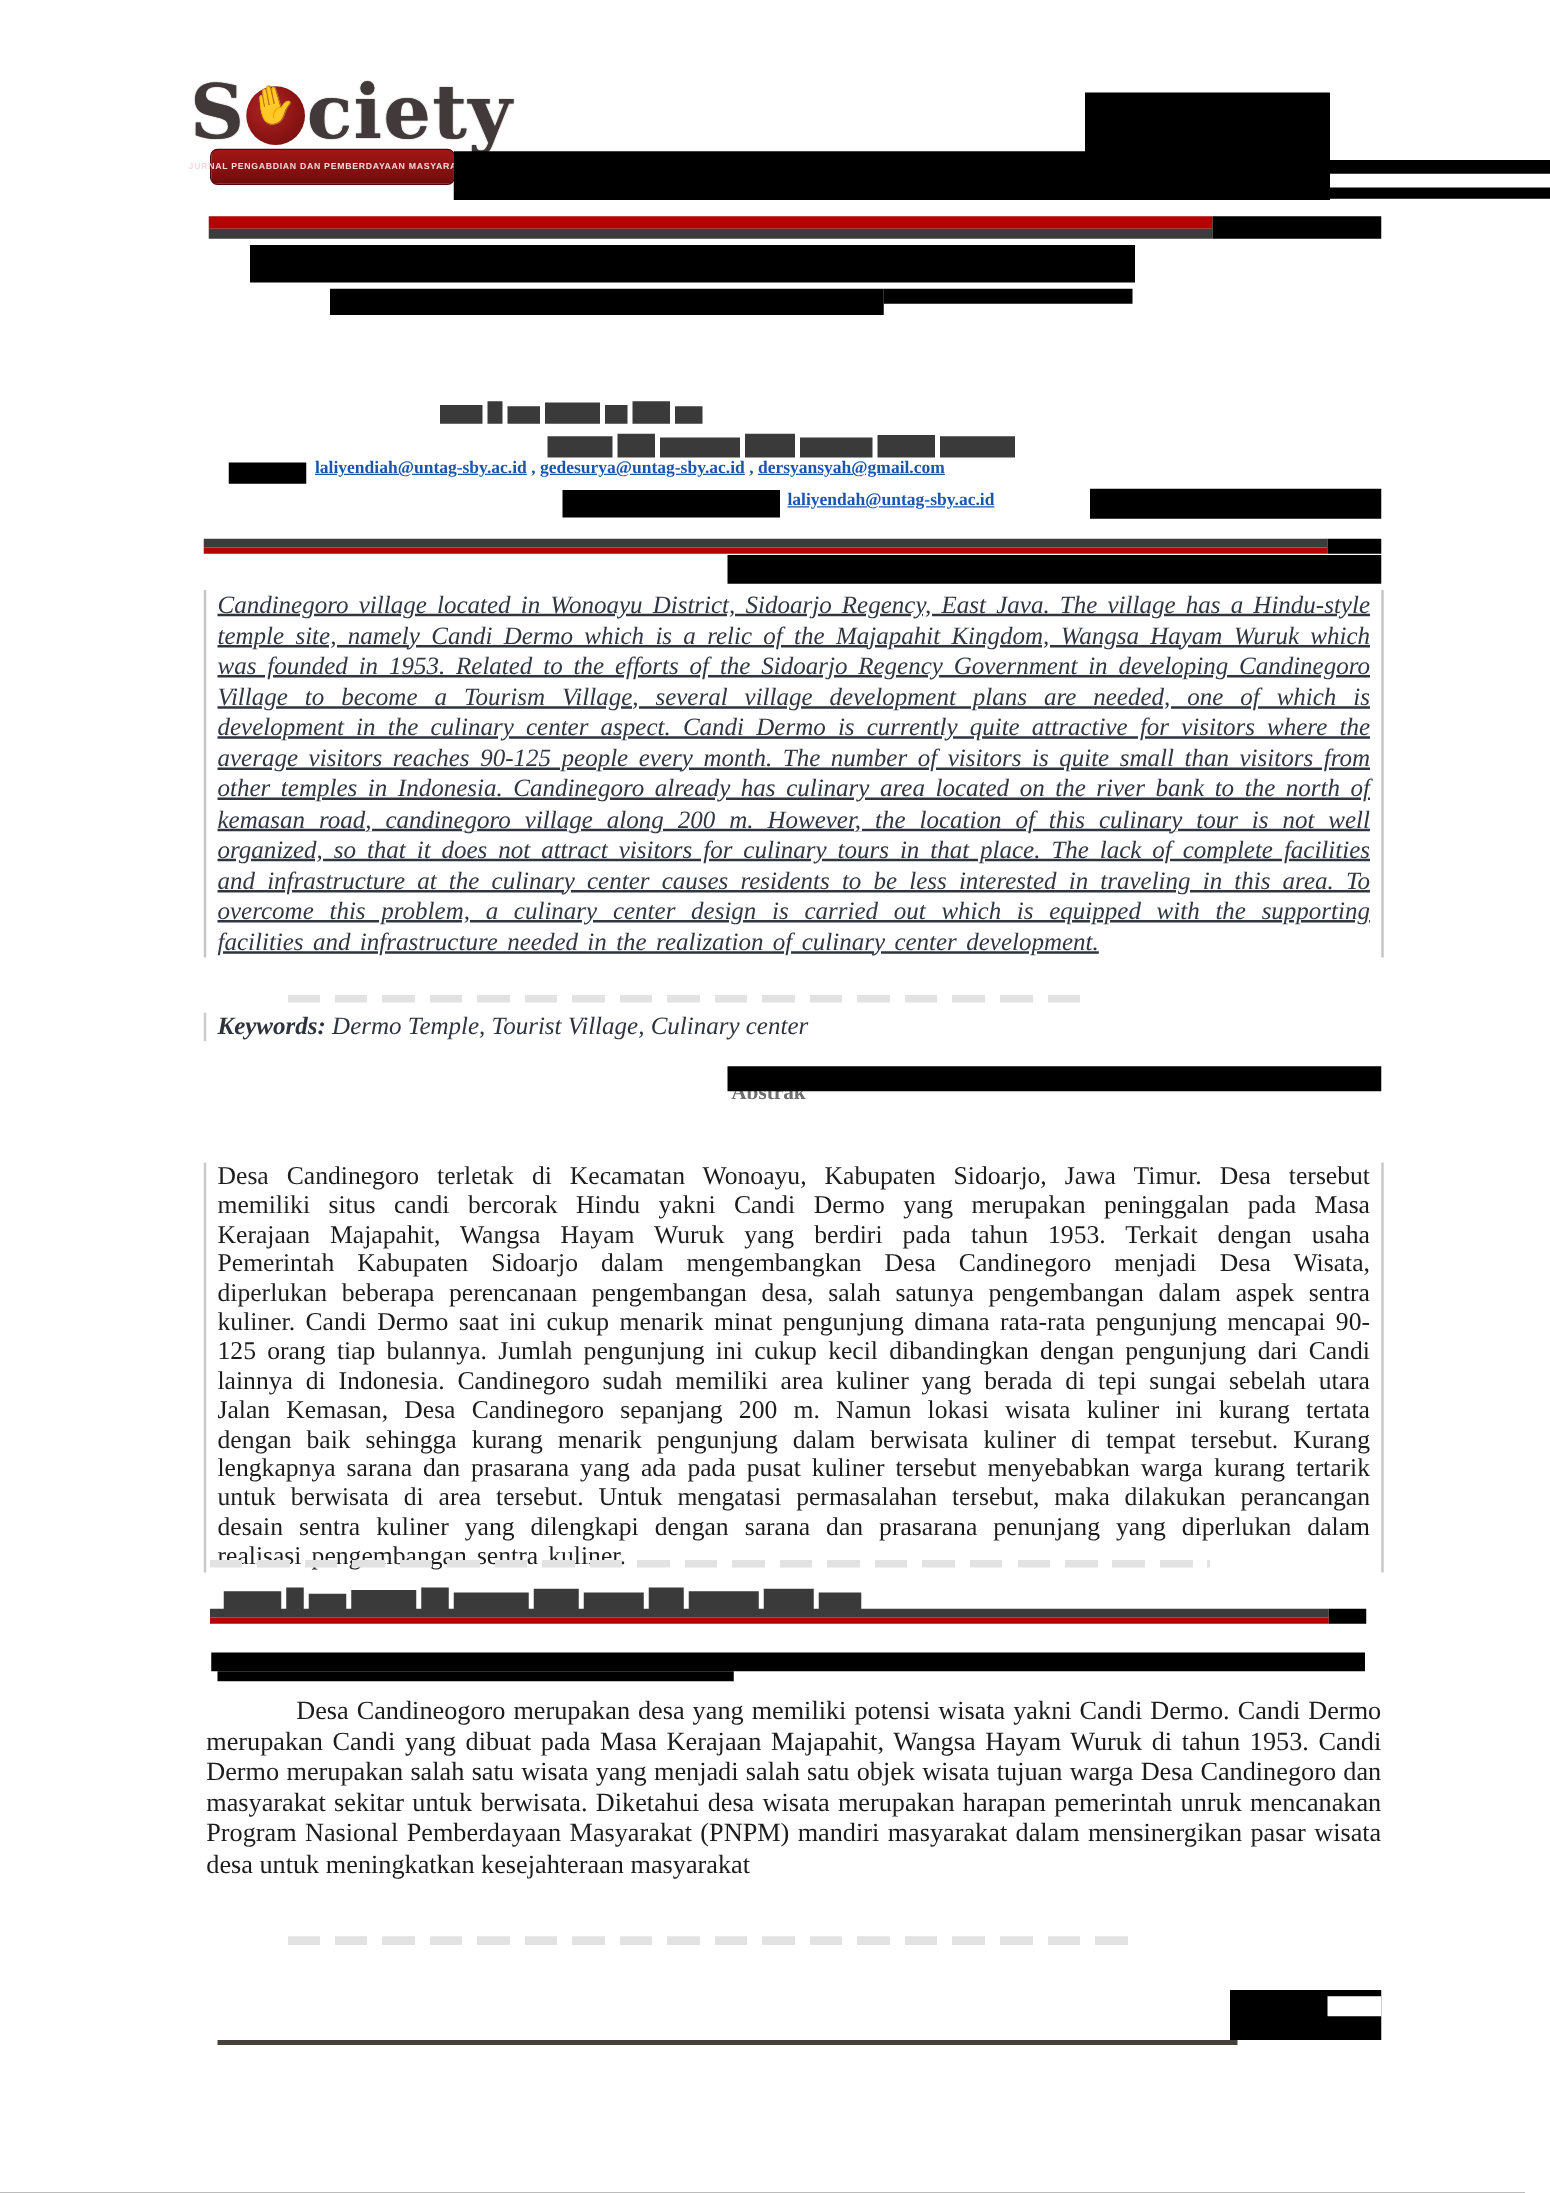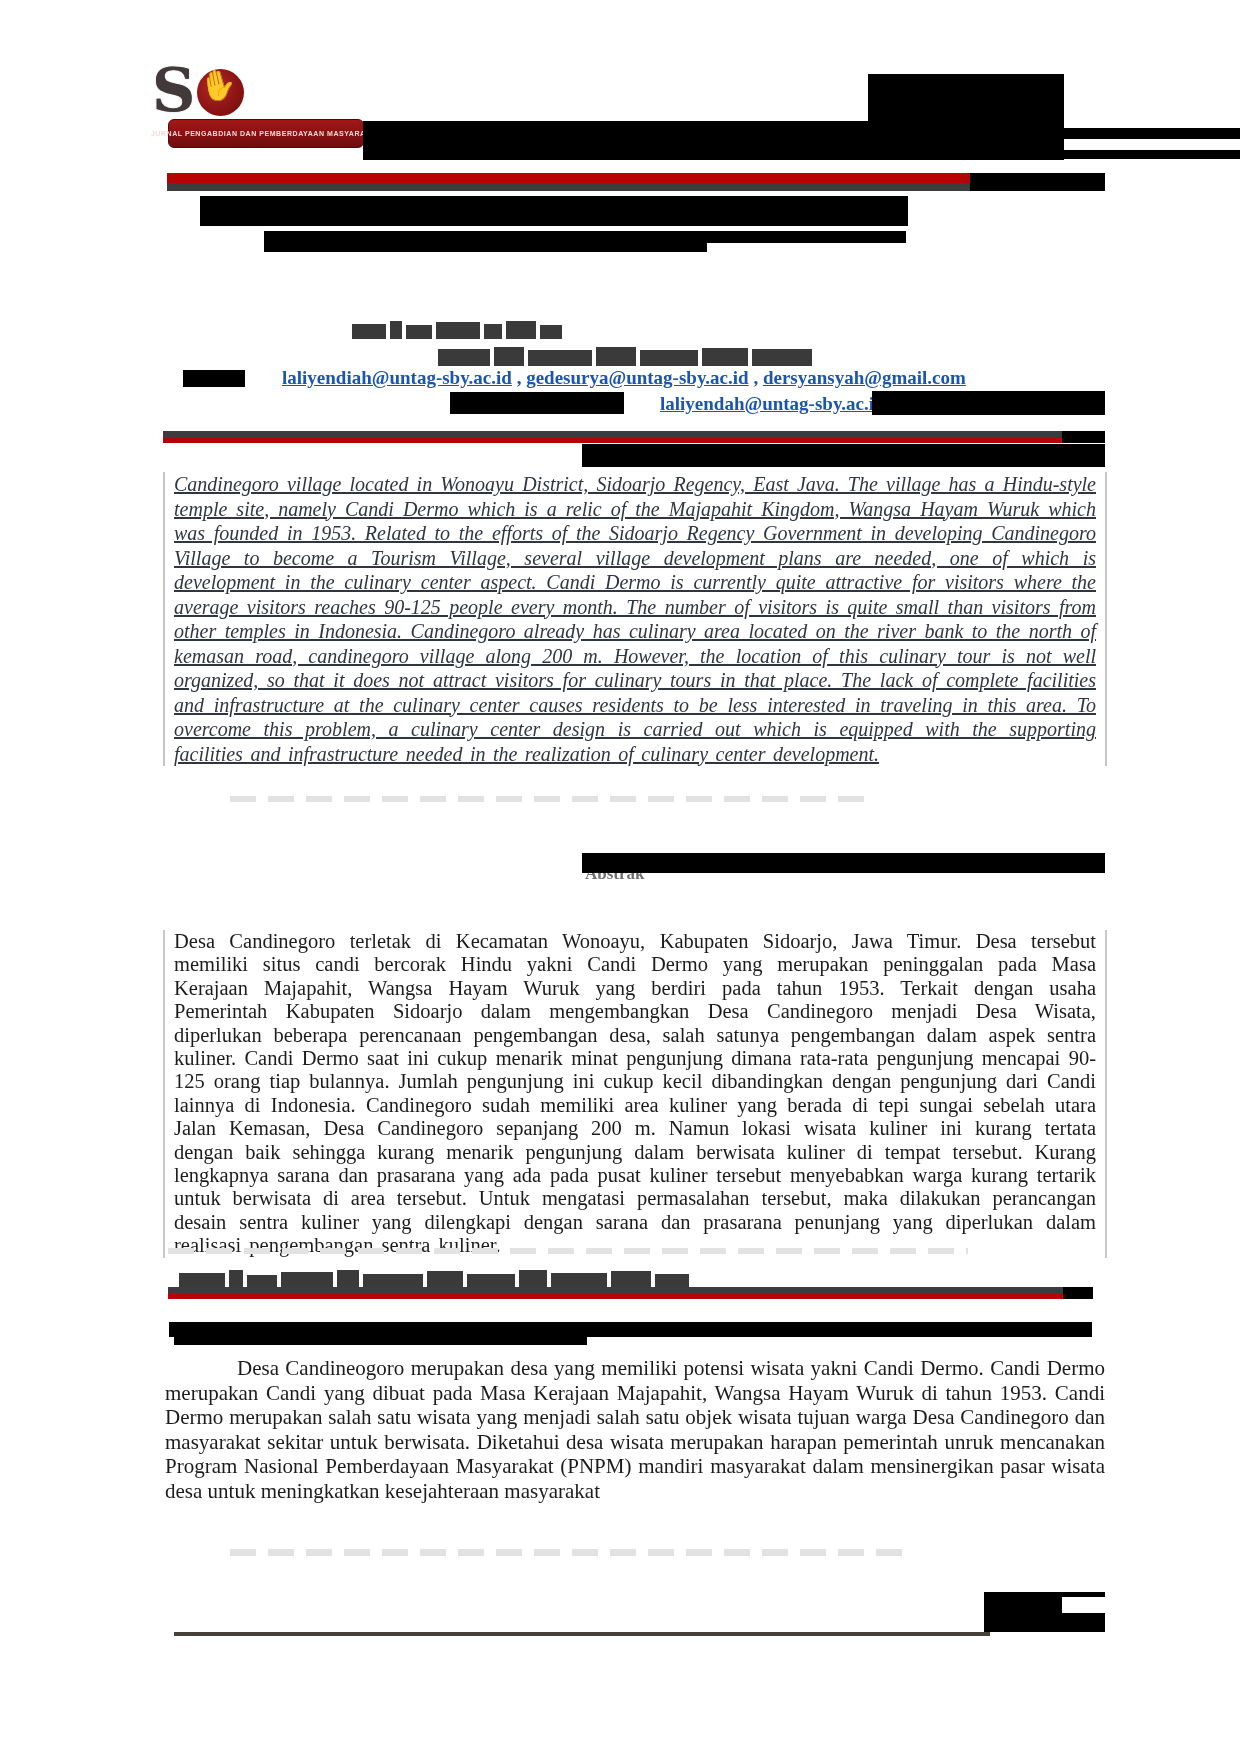--- a/index.html
+++ b/index.html
@@ -20,21 +20,21 @@
   .logo-banner{background:linear-gradient(#a31717,#6f0c0c);border:1px solid #4f0b0b;border-radius:6px;
                color:#f4dada;font-family:"Liberation Sans",sans-serif;font-weight:bold;font-size:7px;
                letter-spacing:.55px;display:flex;align-items:center;justify-content:center;
                white-space:nowrap;}
 
   
   .red-bar{background:#b50303;}
   .gray-bar{background:#3c3c3c;}
 
   
-  .links{font-weight:bold;font-size:19px;color:#1a56b0;margin-left:30px;}
+  .links{font-weight:bold;font-size:14px;color:#1a56b0;}
   .links a{color:#1a56b0;text-decoration:underline;}
   .abstract-en{font-style:italic;font-size:20px;line-height:24.5px;word-spacing:2.5px;
                color:#303641;text-align:justify;
                border-left:2px solid #c6c6c6;border-right:2px solid #c6c6c6;padding:0 9px;text-decoration:underline;}
   .keywords{font-style:italic;font-size:20px;color:#2e333d;border-left:2px solid #cccccc;padding-left:9px;}
   .keywords b{font-weight:bold;}
   .abstract-id{font-size:20.5px;line-height:23.4px;word-spacing:3px;color:#1c1c1c;text-align:justify;
                border-left:2px solid #c9c9c9;border-right:2px solid #c9c9c9;padding:0 9px;margin-top:40px;}
   .intro{font-size:21px;line-height:24.6px;color:#1c1c1c;text-align:justify;text-indent:72px;}
   .ghost{color:#6e6e6e;font-weight:bold;font-size:17px;}
@@ -53,20 +53,21 @@
 </head>
 <body>
 
 <div class="page">
 
   <div class="abs logo-word" style="left:152px;top:62px;">
     <span>S</span>
     <span class="logo-o">
       <span class="logo-hand">✋</span>
     </span>
+    <span>ciety</span>
   </div>
   <div class="abs logo-banner" style="left:168px;top:119px;width:194px;height:27px;">JURNAL PENGABDIAN DAN PEMBERDAYAAN MASYARAKAT</div>
 
   <div class="abs redact" style="left:868px;top:74px;width:196px;height:86px;"></div>
   <div class="abs redact" style="left:363px;top:121px;width:506px;height:39px;"></div>
   <div class="abs redact" style="left:1063px;top:128px;width:177px;height:11px;"></div>
   <div class="abs redact" style="left:1063px;top:150px;width:177px;height:9px;"></div>
 
   <div class="abs red-bar" style="left:167px;top:173px;width:803px;height:10px;"></div>
   <div class="abs gray-bar" style="left:167px;top:183px;width:803px;height:8px;"></div>
@@ -109,20 +110,23 @@
   <div class="abs gray-bar" style="left:163px;top:431px;width:899px;height:7px;"></div>
   <div class="abs red-bar" style="left:163px;top:438px;width:899px;height:5px;"></div>
   <div class="abs redact" style="left:1062px;top:431px;width:43px;height:12px;"></div>
 
   <div class="abs redact" style="left:582px;top:444px;width:523px;height:23px;"></div>
 
   <div class="abs abstract-en" style="left:163px;top:472px;width:922px;">Candinegoro village located in Wonoayu District, Sidoarjo Regency, East Java. The village has a Hindu-style temple site, namely Candi Dermo which is a relic of the Majapahit Kingdom, Wangsa Hayam Wuruk which was founded in 1953. Related to the efforts of the Sidoarjo Regency Government in developing Candinegoro Village to become a Tourism Village, several village development plans are needed, one of which is development in the culinary center aspect. Candi Dermo is currently quite attractive for visitors where the average visitors reaches 90-125 people every month. The number of visitors is quite small than visitors from other temples in Indonesia. Candinegoro already has culinary area located on the river bank to the north of kemasan road, candinegoro village along 200 m. However, the location of this culinary tour is not well organized, so that it does not attract visitors for culinary tours in that place. The lack of complete facilities and infrastructure at the culinary center causes residents to be less interested in traveling in this area. To overcome this problem, a culinary center design is carried out which is equipped with the supporting facilities and infrastructure needed in the realization of culinary center development.</div>
 
   <div class="abs smudge" style="left:230px;top:796px;width:640px;height:6px;"></div>
 
+  <div class="abs keywords" style="left:163px;top:810px;width:922px;">
+    <b>Keywords:</b><span> Dermo Temple, Tourist Village, Culinary center</span>
+  </div>
 
   <div class="abs ghost" style="left:585px;top:864px;">Abstrak</div>
   <div class="abs redact" style="left:582px;top:853px;width:523px;height:20px;"></div>
 
   <div class="abs abstract-id" style="left:163px;top:890px;width:922px;">Desa Candinegoro terletak di Kecamatan Wonoayu, Kabupaten Sidoarjo, Jawa Timur. Desa tersebut memiliki situs candi bercorak Hindu yakni Candi Dermo yang merupakan peninggalan pada Masa Kerajaan Majapahit, Wangsa Hayam Wuruk yang berdiri pada tahun 1953. Terkait dengan usaha Pemerintah Kabupaten Sidoarjo dalam mengembangkan Desa Candinegoro menjadi Desa Wisata, diperlukan beberapa perencanaan pengembangan desa, salah satunya pengembangan dalam aspek sentra kuliner. Candi Dermo saat ini cukup menarik minat pengunjung dimana rata-rata pengunjung mencapai 90-125 orang tiap bulannya. Jumlah pengunjung ini cukup kecil dibandingkan dengan pengunjung dari Candi lainnya di Indonesia. Candinegoro sudah memiliki area kuliner yang berada di tepi sungai sebelah utara Jalan Kemasan, Desa Candinegoro sepanjang 200 m. Namun lokasi wisata kuliner ini kurang tertata dengan baik sehingga kurang menarik pengunjung dalam berwisata kuliner di tempat tersebut. Kurang lengkapnya sarana dan prasarana yang ada pada pusat kuliner tersebut menyebabkan warga kurang tertarik untuk berwisata di area tersebut. Untuk mengatasi permasalahan tersebut, maka dilakukan perancangan desain sentra kuliner yang dilengkapi dengan sarana dan prasarana penunjang yang diperlukan dalam realisasi pengembangan sentra kuliner.</div>
 
   <div class="abs smudge" style="left:168px;top:1248px;width:800px;height:6px;"></div>
 
   <div class="abs blobs" style="left:179px;top:1270px;height:20px;">
     <div style="width:46px;height:17px;"></div>

